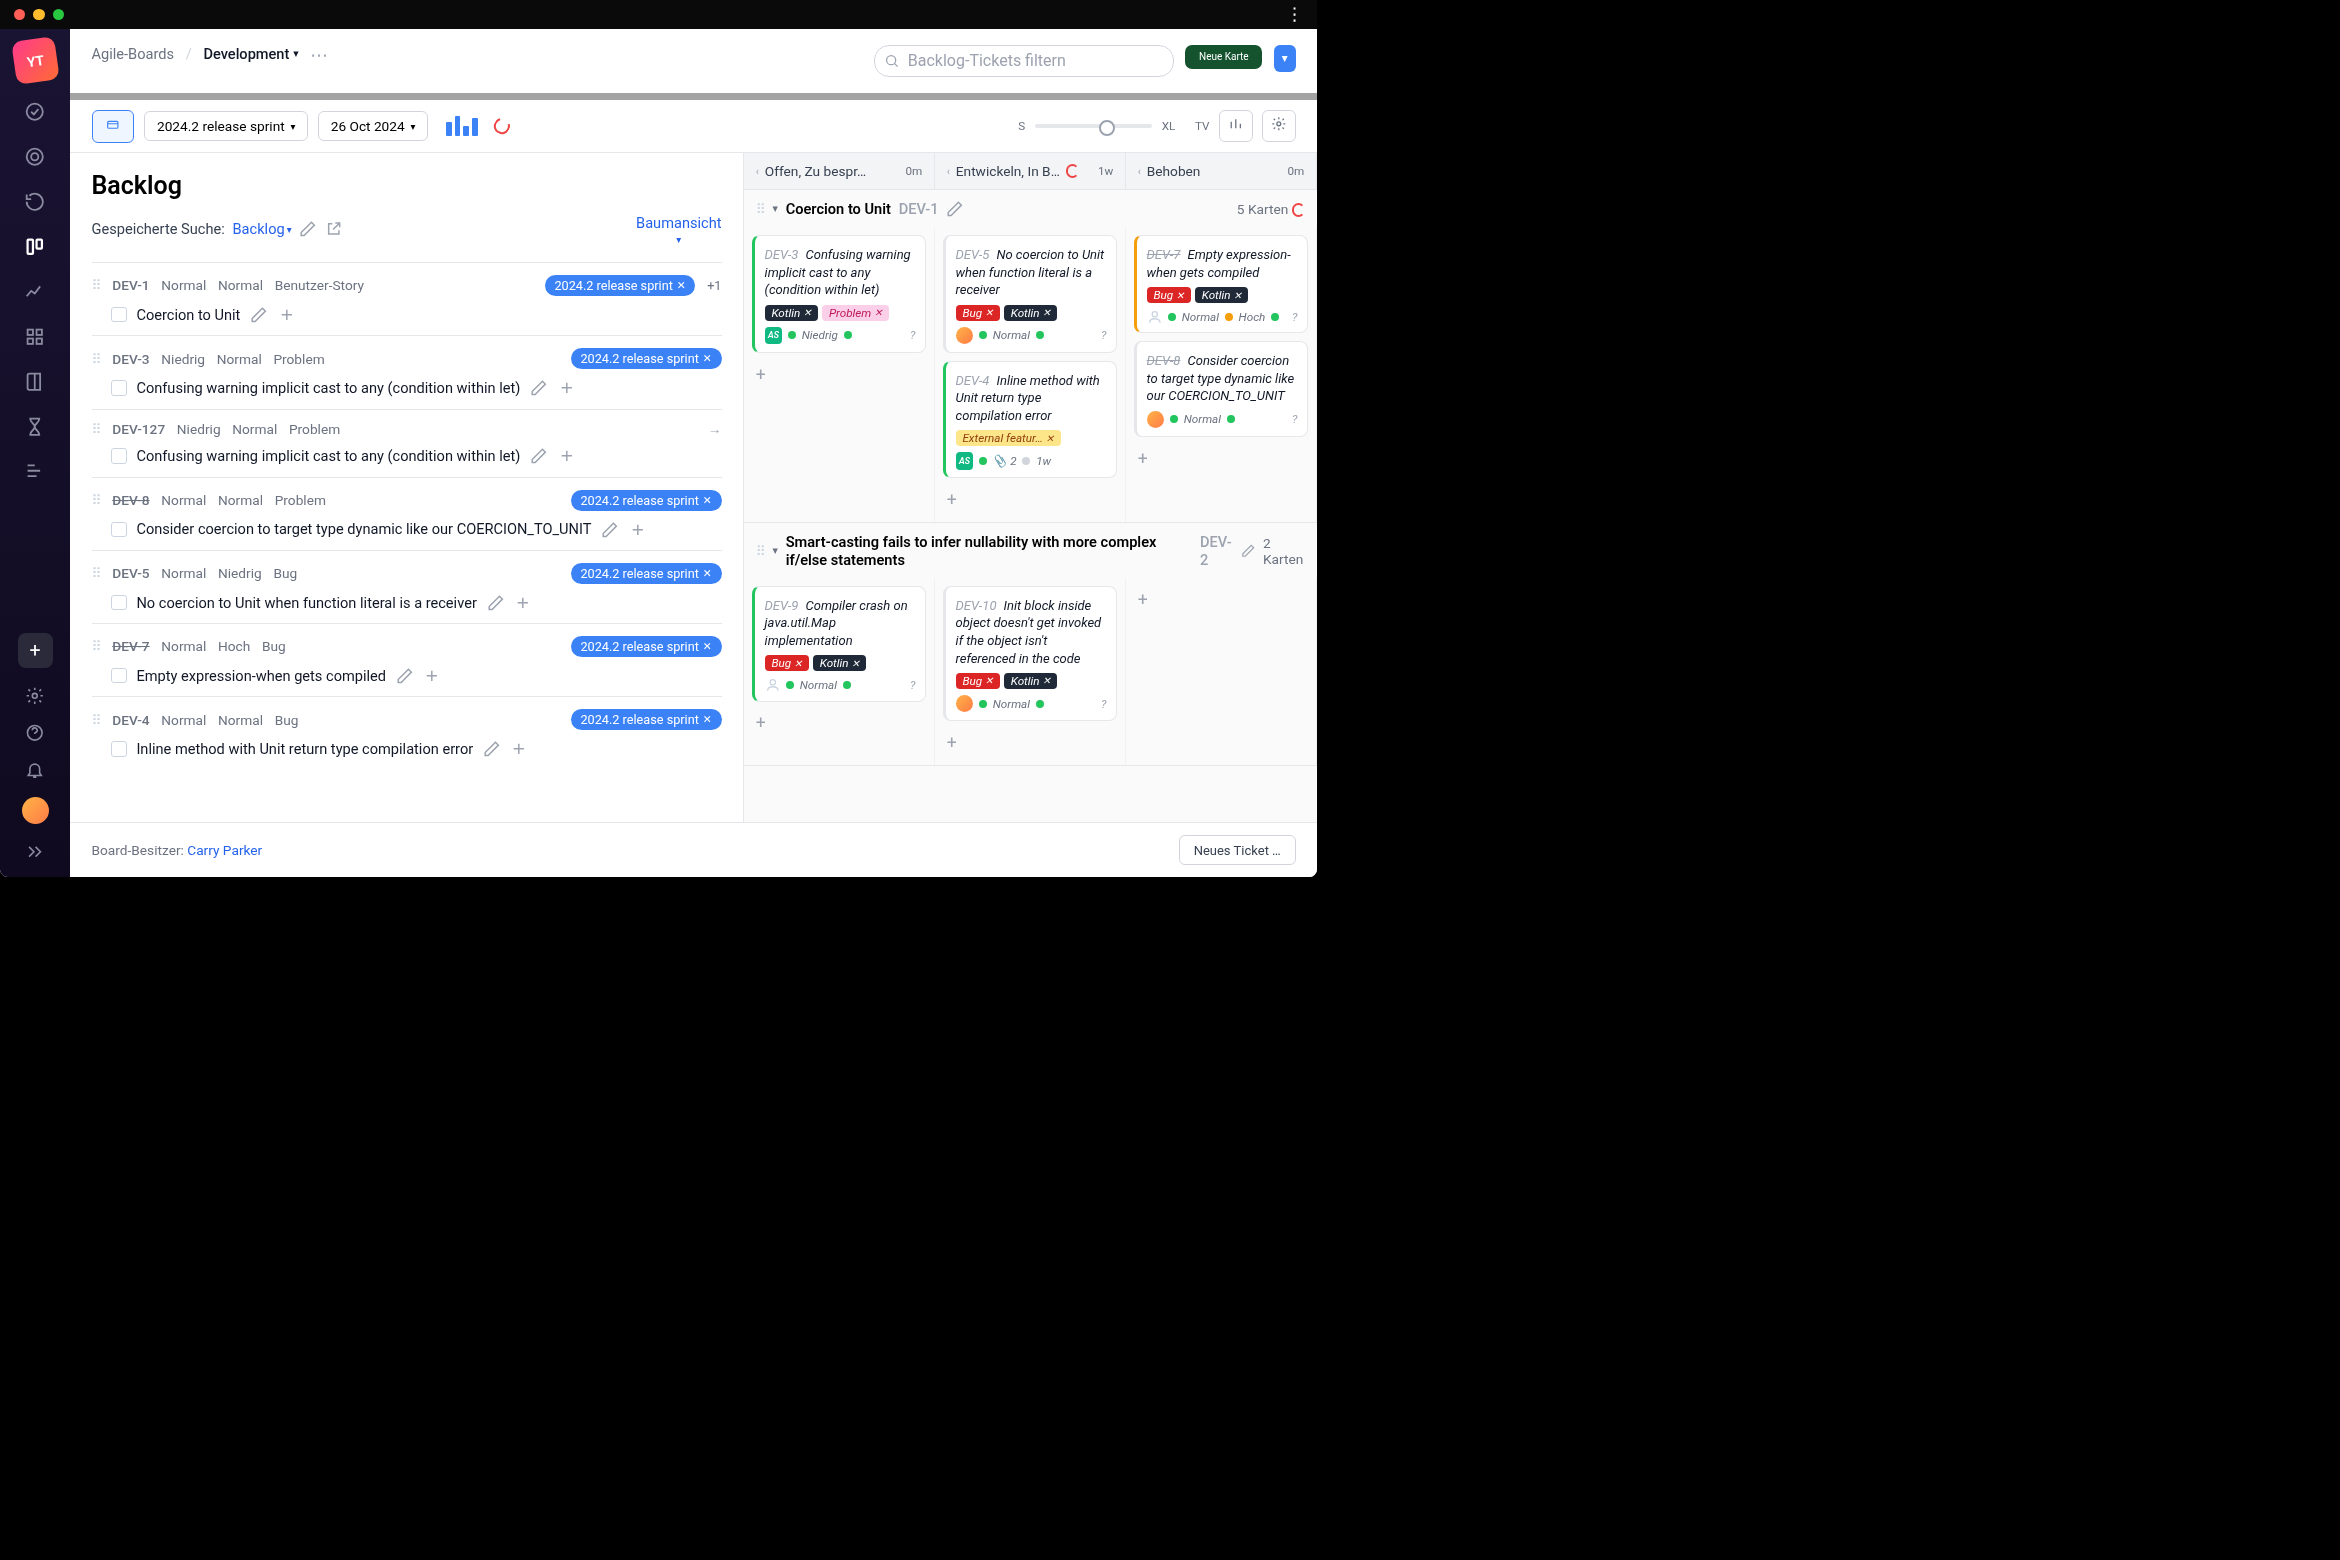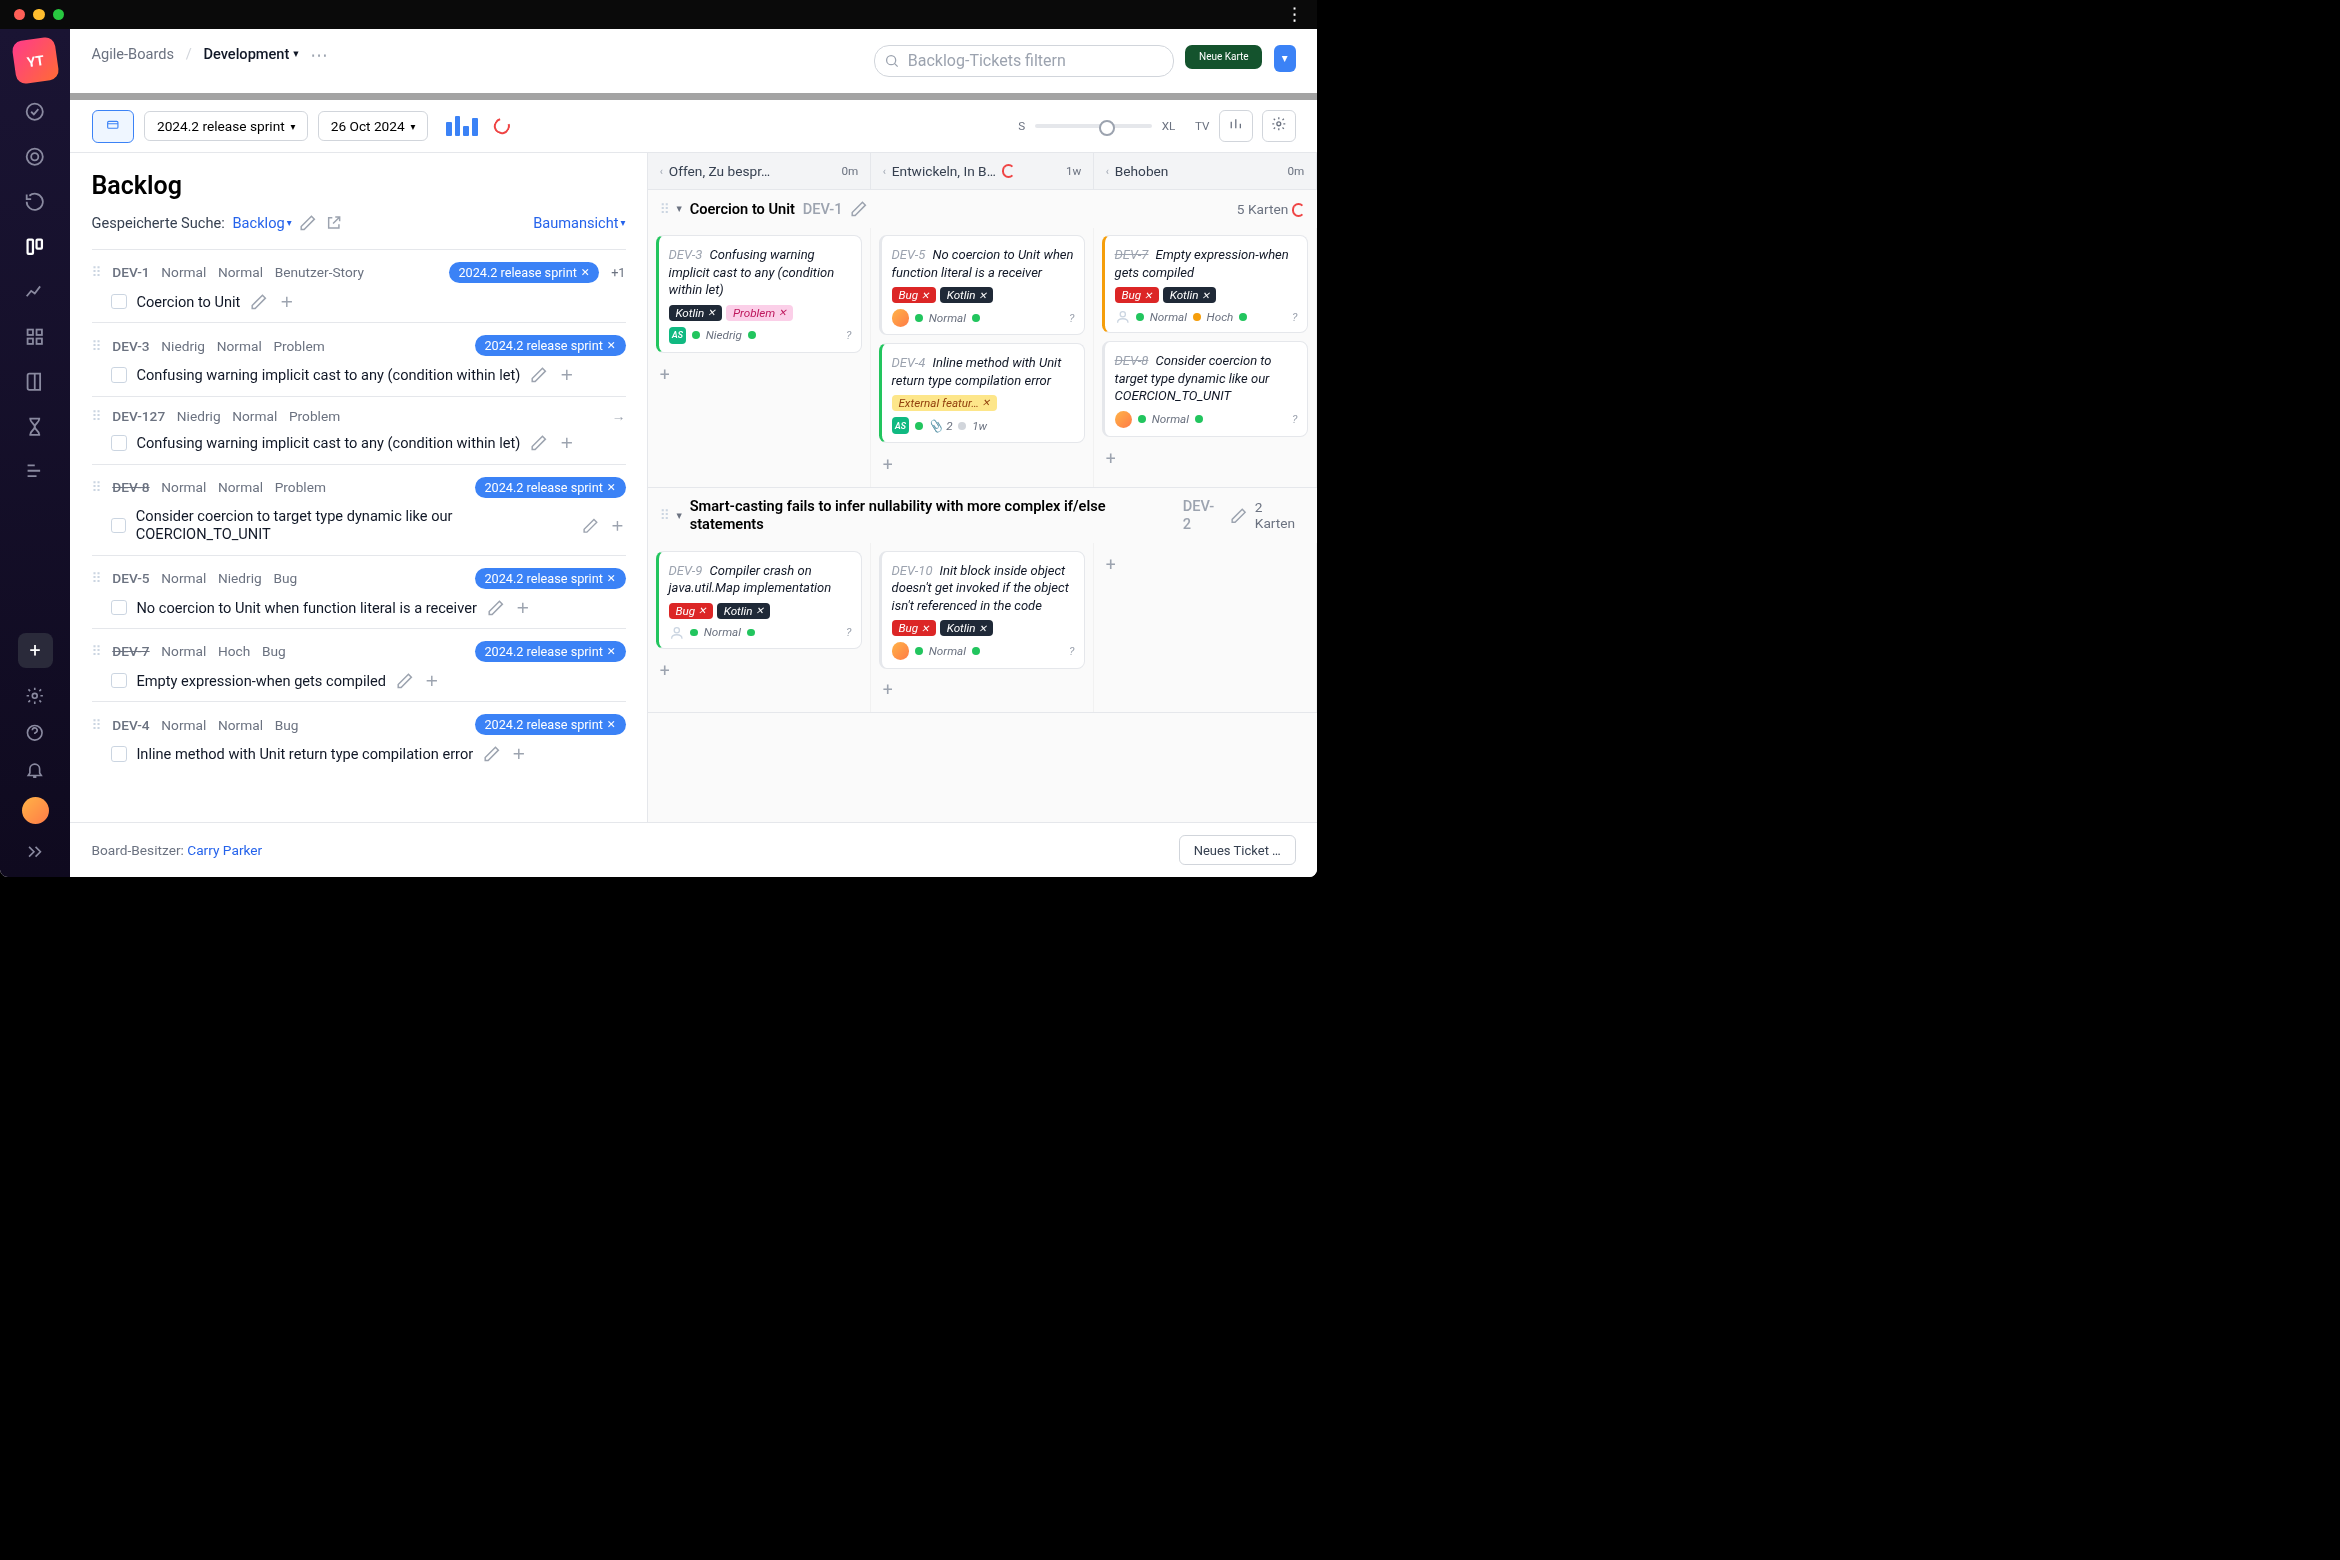--- a/index.html
+++ b/index.html
@@ -34,27 +34,27 @@
 .selector { border:1px solid #d1d5db; border-radius:5.9px; padding:5.9px 11.7px; font-size:13.7px; display:inline-flex; align-items:center; gap:5.9px; cursor:pointer; }
 .bars-icon { display:inline-flex; gap:2.9px; align-items:flex-end; cursor:pointer; margin-left:7.8px; }
 .bars-icon span{width:5.9px;background:#3b82f6;border-radius:1px}
 .pie-dot { width:15.6px;height:15.6px;border-radius:50%;border:2.9px solid #ef4444;border-top-color:transparent;transform:rotate(30deg);cursor:pointer;margin-left:5.9px; }
 .spacer{flex:1}
 .size-lbl{font-size:11.7px;color:#6b7280}
 .slider{width:117px;height:3.9px;background:#e5e7eb;border-radius:2px;position:relative}
 .slider::after{content:"";position:absolute;left:55%;top:-3.9px;width:11.7px;height:11.7px;background:#fff;border:2px solid #9ca3af;border-radius:50%}
 .small-icon-box{border:1px solid #d1d5db;border-radius:5.9px;padding:4.9px 7.8px;color:#6b7280;cursor:pointer}
 .content { display:flex; flex:1; min-height:0; }
-.backlog { width:578px; border-right:1px solid #e5e7eb; overflow-y:auto; padding:17.6px 21.5px; }
+.backlog { width:674px; border-right:1px solid #e5e7eb; overflow-y:auto; padding:17.6px 21.5px; }
 .backlog h1 { font-size:25px; font-weight:600; margin-bottom:13.7px; }
 .saved-row { display:flex; align-items:center; gap:7.8px; margin-bottom:17.6px; font-size:14.6px; }
 .saved-row .lbl{color:#374151}
 .link { color:#2563eb; cursor:pointer; display:inline-flex; align-items:center; gap:2px; }
 .icon-sm { width:17.6px; height:17.6px; color:#9ca3af; cursor:pointer; }
-.treeview { margin-left:auto; font-size:14.6px; }
+.treeview { margin-left:auto; font-size:14.6px;flex-direction:column; }
 .row { border-top:1px solid #e5e7eb; padding:9.8px 0; }
 .row-head { display:flex; align-items:center; gap:11.7px; font-size:13.7px; padding:2px 0; }
 .drag { color:#cbd5e1; cursor:grab; font-size:13.7px; letter-spacing:-1px; }
 .id { color:#6b7280; font-weight:500; }
 .id.strike{text-decoration:line-through}
 .meta { color:#6b7280; font-size:13.7px; }
 .tag-sprint { background:#3b82f6; color:#fff; font-size:12.7px; padding:2.9px 9.8px; border-radius:11.7px; display:inline-flex; align-items:center; gap:3.9px; cursor:pointer; }
 .tag-sprint .x{font-size:10.7px}
 .plus1{color:#6b7280;font-size:12.7px}
 .row-title { display:flex; align-items:center; gap:9.8px; padding:7.8px 0 2px 19.5px; font-size:14.6px; color:#111827; }

